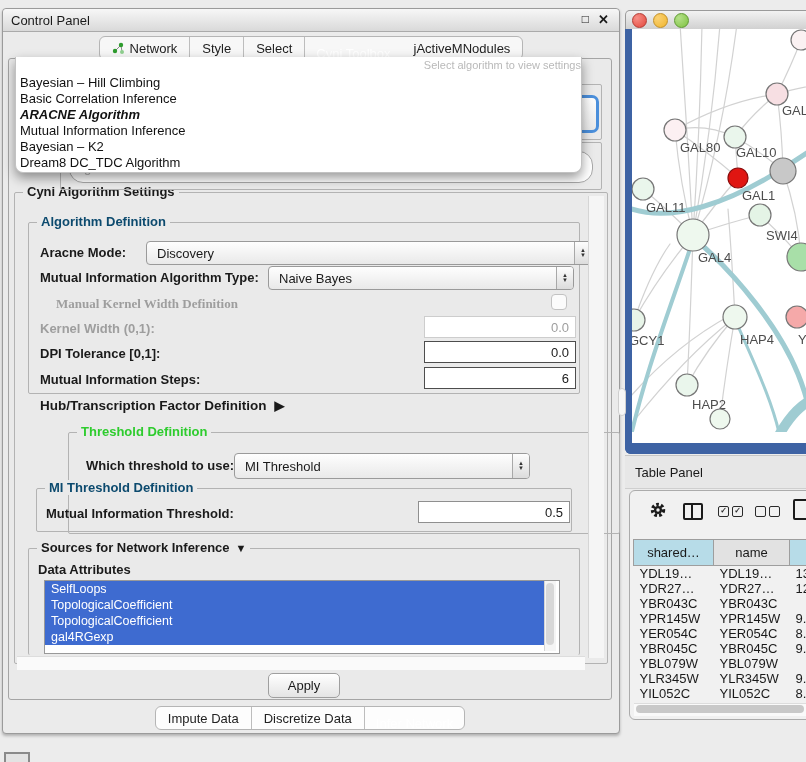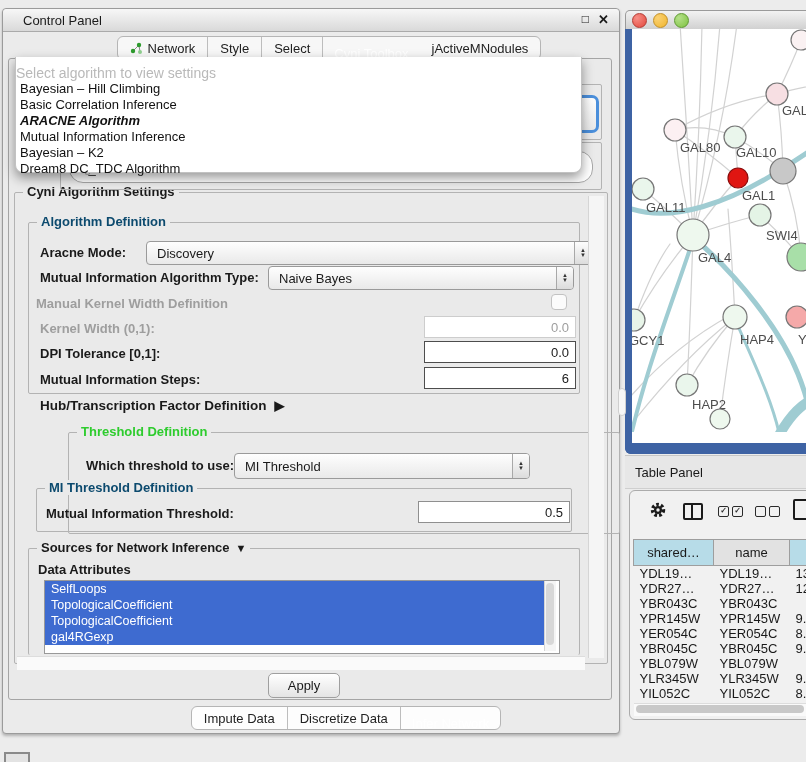--- a/index.html
+++ b/index.html
@@ -4,24 +4,24 @@
 <style>
   html,body{margin:0;padding:0;}
   #stage{position:relative;width:806px;height:762px;background:#ececec;overflow:hidden;
          font-family:"Liberation Sans",sans-serif;color:#1a1a1a;}
   .abs{position:absolute;}
   
   #control-panel{left:2px;top:8px;width:616px;height:724px;background:#ebebeb;
     border:1px solid #9b9b9b;border-radius:4px;box-shadow:0 2px 3px rgba(0,0,0,.25);}
   #cp-titlebar{left:0;top:0;right:0;height:22px;background:linear-gradient(#f7f7f7,#d9d9d9);
     border-bottom:1px solid #aaa;border-radius:4px 4px 0 0;display:flex;align-items:center;}
-  #cp-title{margin-left:20px;font-size:13px;}
+  #cp-title{margin-left:8px;font-size:13px;}
   #cp-float{position:absolute;right:30px;top:3px;font-size:12px;font-weight:700;cursor:default;}
   #cp-close{position:absolute;right:10px;top:3px;font-size:13px;font-weight:800;cursor:default;}
-  .tabrow{display:flex;justify-content:center;padding-left:36px;}
+  .tabrow{display:flex;justify-content:center;}
   .tabgroup{display:flex;align-items:stretch;border:1px solid #b5b5b5;border-radius:6px;
     background:#f7f7f7;overflow:hidden;height:22px;}
   .tab{display:flex;align-items:center;gap:5px;padding:0 12px;font-size:13px;color:#222;
     border-right:1px solid #bdbdbd;white-space:nowrap;}
   .tab:last-child{border-right:none;}
   .tab.sel{background:#b91c1c;color:#fff;border-radius:5px;border-right:none;margin:16px -1px;text-align:right;}
   
   #inner-panel{left:8px;top:58px;width:602px;height:640px;border:1px solid #a5a5a5;
     background:#eaeaea;border-radius:3px;}
   .gbox{position:absolute;border:1px solid #b3b3b3;border-radius:2px;}
@@ -41,21 +41,21 @@
     padding-right:6px;display:flex;align-items:center;justify-content:flex-end;}
   .tfield.dark{border:1.5px solid #4d4d4d;}
   .tfield.mid{border:1px solid #8f8f8f;}
   .tfield.dis{border:1px solid #cdcdcd;color:#9e9e9e;}
   .checkbox{position:absolute;width:14px;height:14px;border:1px solid #c2c2c2;border-radius:4px;
     background:#fbfbfb;}
   
   #algo-popup{left:15px;top:57px;width:565px;height:115px;background:#fff;z-index:20;
     border:1px solid #c2c2c2;border-top:none;border-radius:0 0 8px 8px;
     box-shadow:0 5px 12px rgba(0,0,0,.4);}
-  #algo-prompt{height:16px;text-align:left;color:#b9b9b9;font-size:14px;padding-top:8px;}
+  #algo-prompt{height:16px;text-align:right;color:#b9b9b9;font-size:11px;padding-top:2px;}
   .dd-item{font-size:13px;line-height:16px;padding-left:4px;color:#111;white-space:nowrap;}
   .dd-item.bold{font-weight:700;font-style:italic;}
   
   #attr-list{left:44px;top:580px;width:514px;height:72px;background:#fff;border:1px solid #999;
     overflow:hidden;}
   .attr-item{height:16px;line-height:16px;font-size:12.5px;color:#fff;background:#3e6bd0;
     padding-left:6px;width:498px;}
   
   .sb-track-v{background:#f5f5f5;border-left:1px solid #d5d5d5;}
   .sb-thumb{background:#bdbdbd;border-radius:6px;}
@@ -180,21 +180,21 @@
 
   <span class="flabel abs" style="left:40px;top:270px;">Mutual Information Algorithm Type:</span>
   <div class="combo abs" style="left:268px;top:266px;width:304px;height:22px;">
     <span class="cv">Naive Bayes</span>
     <span class="stepper">
         <span>▲</span>
         <span>▼</span>
       </span>
   </div>
 
-  <span class="flabel dis abs" style="left:36px;top:296px;">Manual Kernel Width Definition</span>
+  <span class="flabel dis abs" style="left:56px;top:296px;font-family:Liberation Serif, serif;">Manual Kernel Width Definition</span>
   <div class="checkbox abs" style="left:551px;top:294px;"></div>
 
   <span class="flabel dis abs" style="left:40px;top:321px;">Kernel Width (0,1):</span>
   <div class="tfield dis abs" style="left:424px;top:316px;width:144px;height:20px;">0.0</div>
 
   <span class="flabel abs" style="left:40px;top:346px;">DPI Tolerance [0,1]:</span>
   <div class="tfield dark abs" style="left:424px;top:341px;width:144px;height:20px;">0.0</div>
 
   <span class="flabel abs" style="left:40px;top:372px;">Mutual Information Steps:</span>
   <div class="tfield dark abs" style="left:424px;top:367px;width:144px;height:20px;">6</div>

